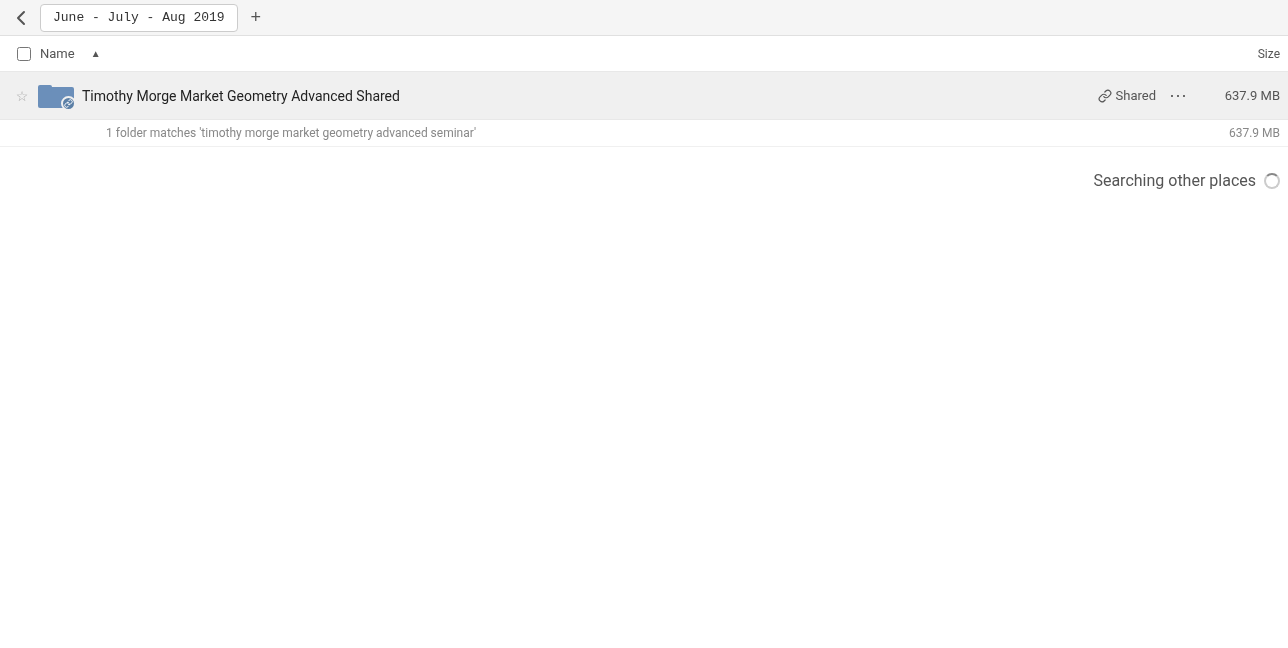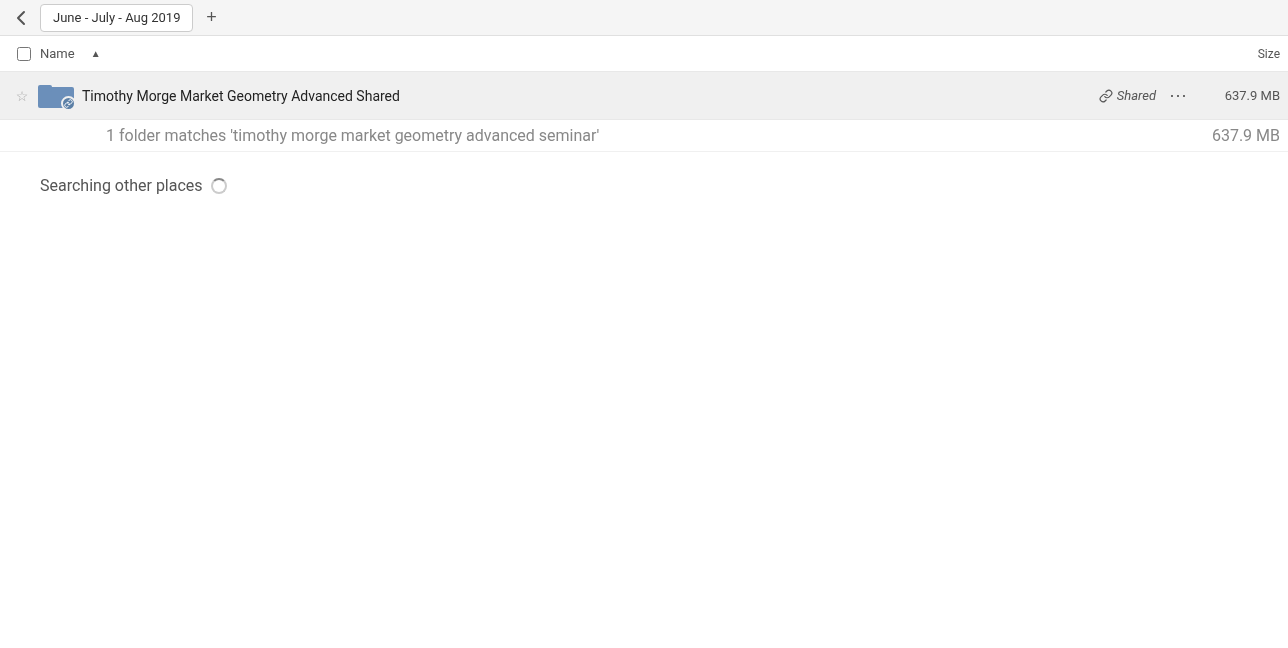--- a/index.html
+++ b/index.html
@@ -53,20 +53,21 @@
       border-radius: 4px;
       font-size: 13px;
       color: #333;
       cursor: pointer;
       gap: 6px;
     }
 
     .tab.active {
       background: #ffffff;
       border-color: #ccc;
+      font-family: Liberation Mono, monospace;
     }
 
     .add-tab-btn {
       width: 28px;
       height: 28px;
       border: none;
       background: transparent;
       cursor: pointer;
       display: flex;
       align-items: center;
@@ -150,21 +151,20 @@
       padding-left: 6px;
     }
 
     .shared-badge {
       display: flex;
       align-items: center;
       gap: 4px;
       color: #555;
       font-size: 13px;
       margin-right: 8px;
-      font-style: italic;
     }
 
     .more-btn {
       width: 28px;
       height: 28px;
       border: none;
       background: transparent;
       cursor: pointer;
       display: flex;
       align-items: center;
@@ -182,30 +182,31 @@
       color: #555;
     }
 
     
     .match-info {
       display: flex;
       align-items: center;
       justify-content: space-between;
       padding: 6px 8px 6px 106px;
       color: #888;
-      font-size: 16px;
+      font-size: 12px;
       border-bottom: 1px solid #f0f0f0;
     }
 
     
     .searching-section {
       display: flex;
       align-items: center;
       padding: 24px 8px 24px 40px;
       gap: 8px;
+      justify-content: flex-end;
     }
 
     .searching-label {
       font-size: 16px;
       color: #555;
     }
 
     .spinner {
       width: 16px;
       height: 16px;

